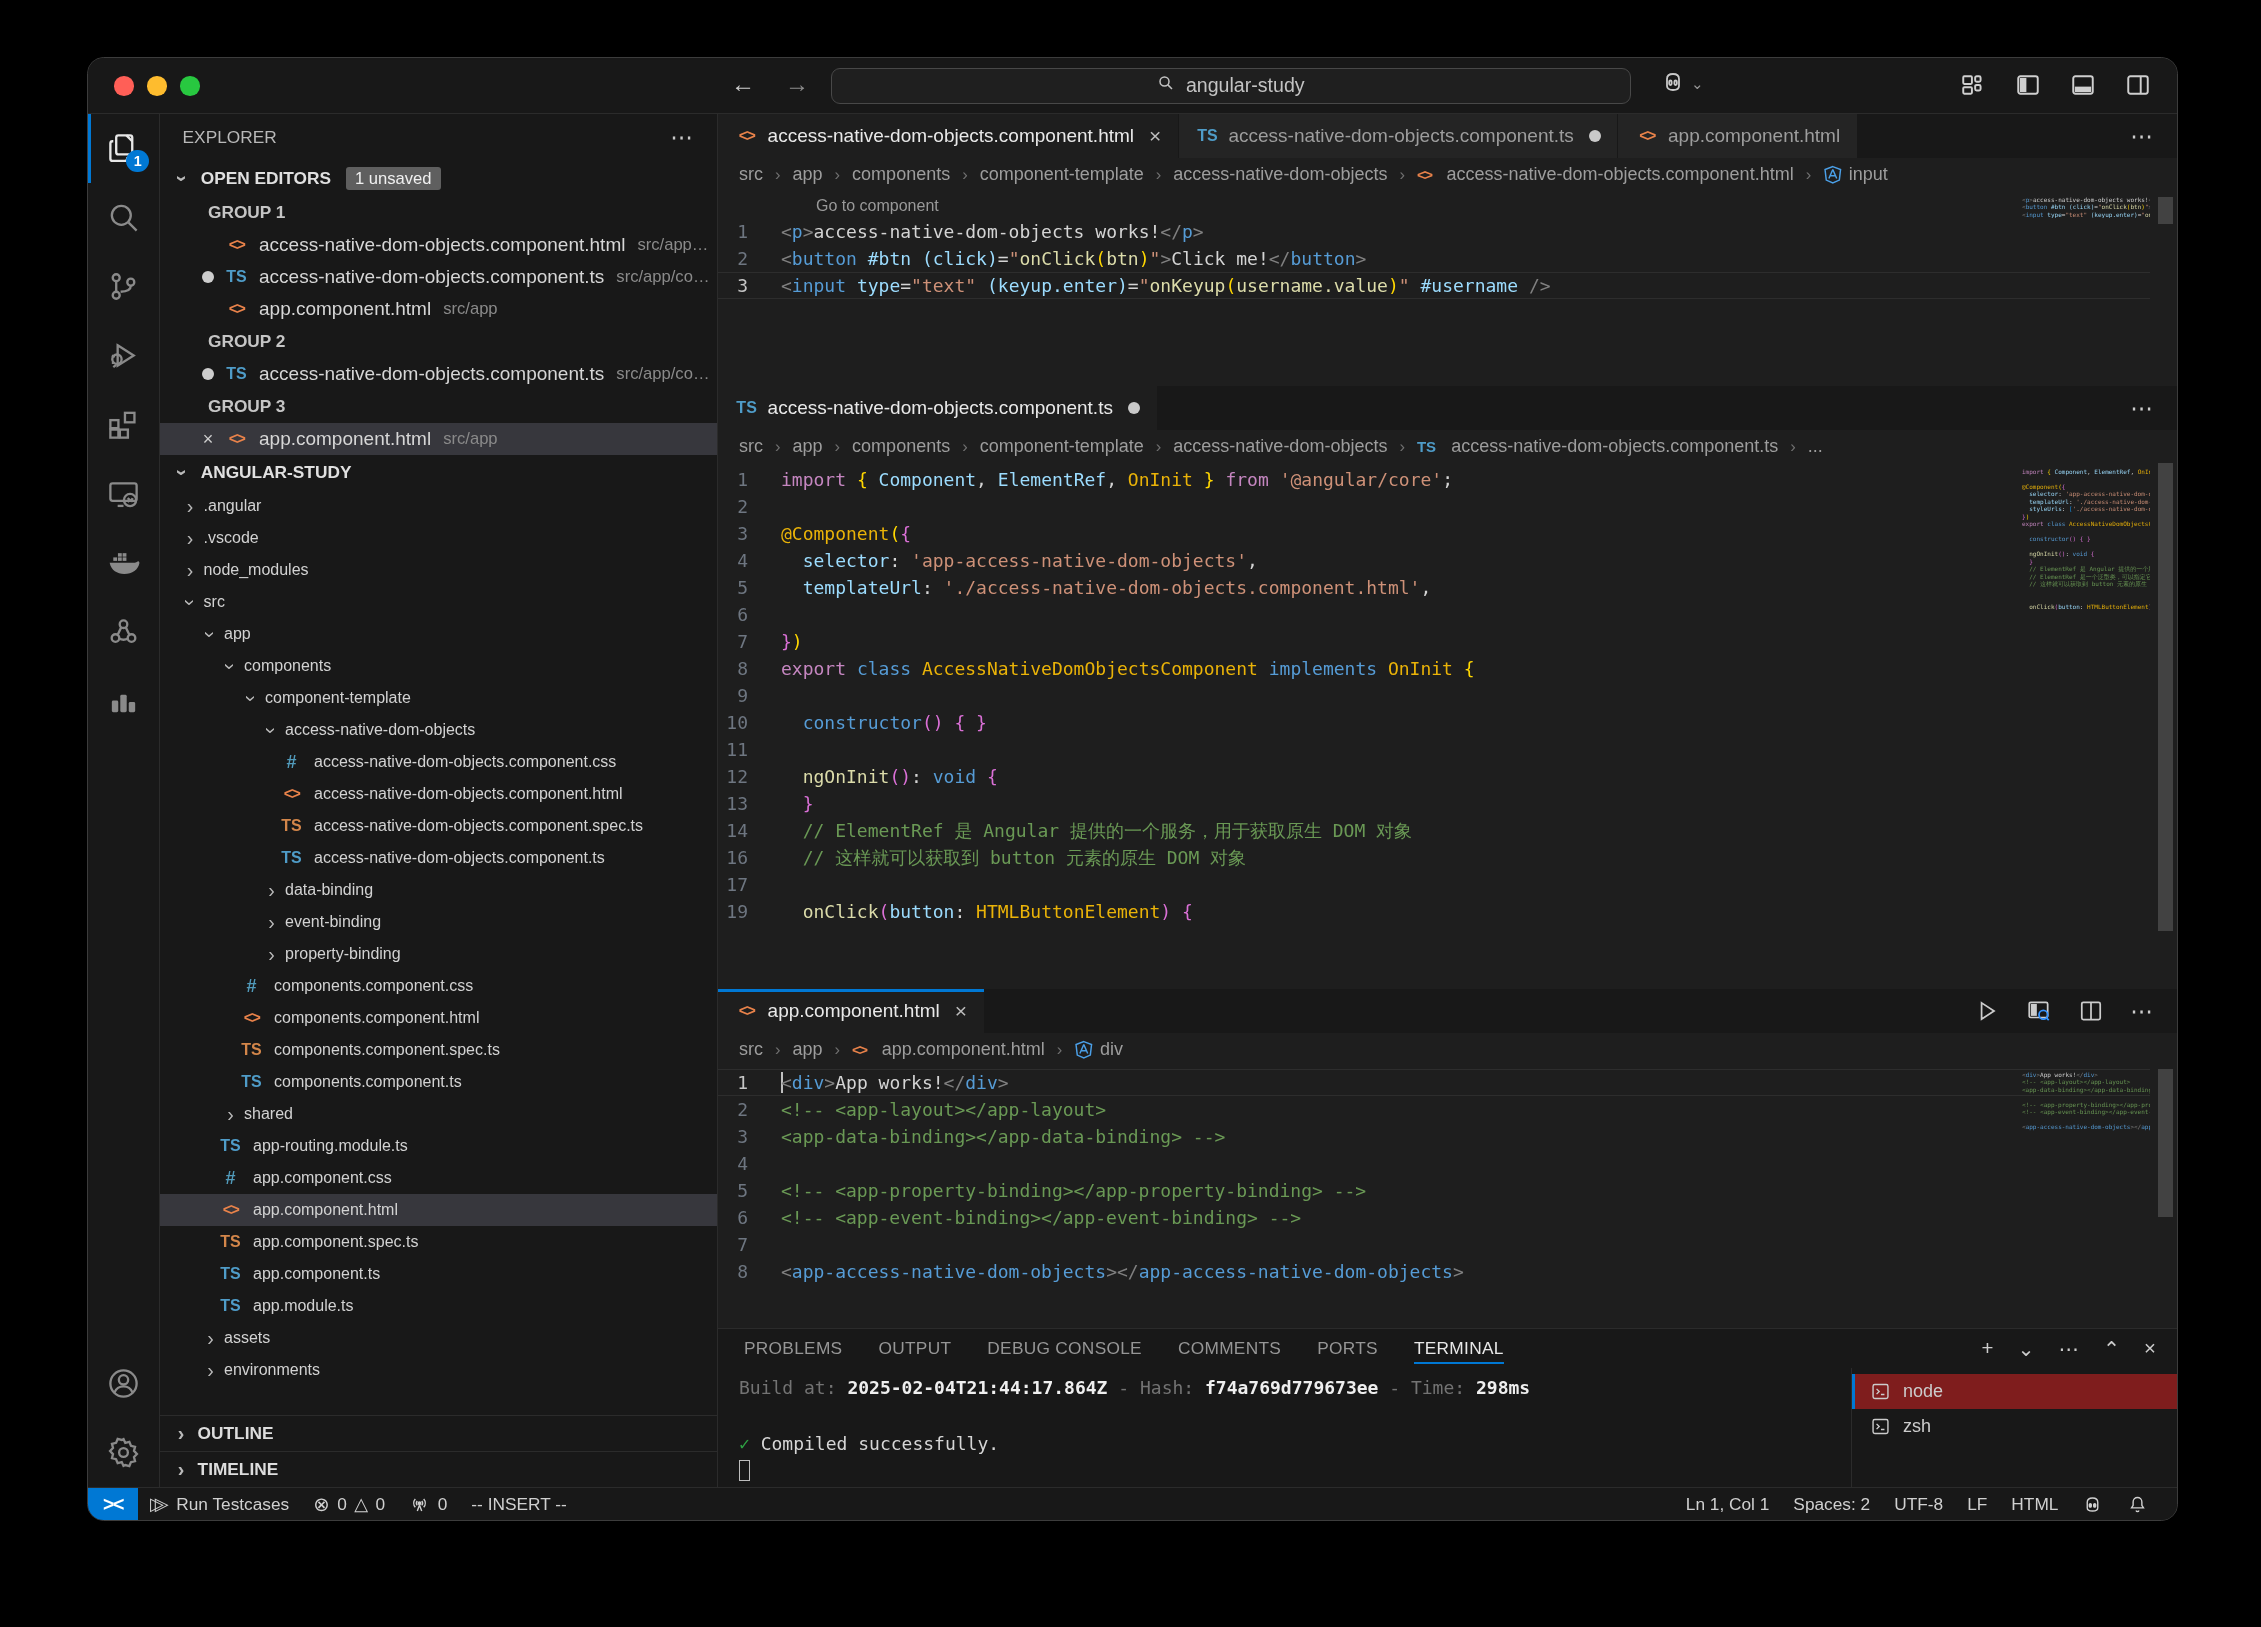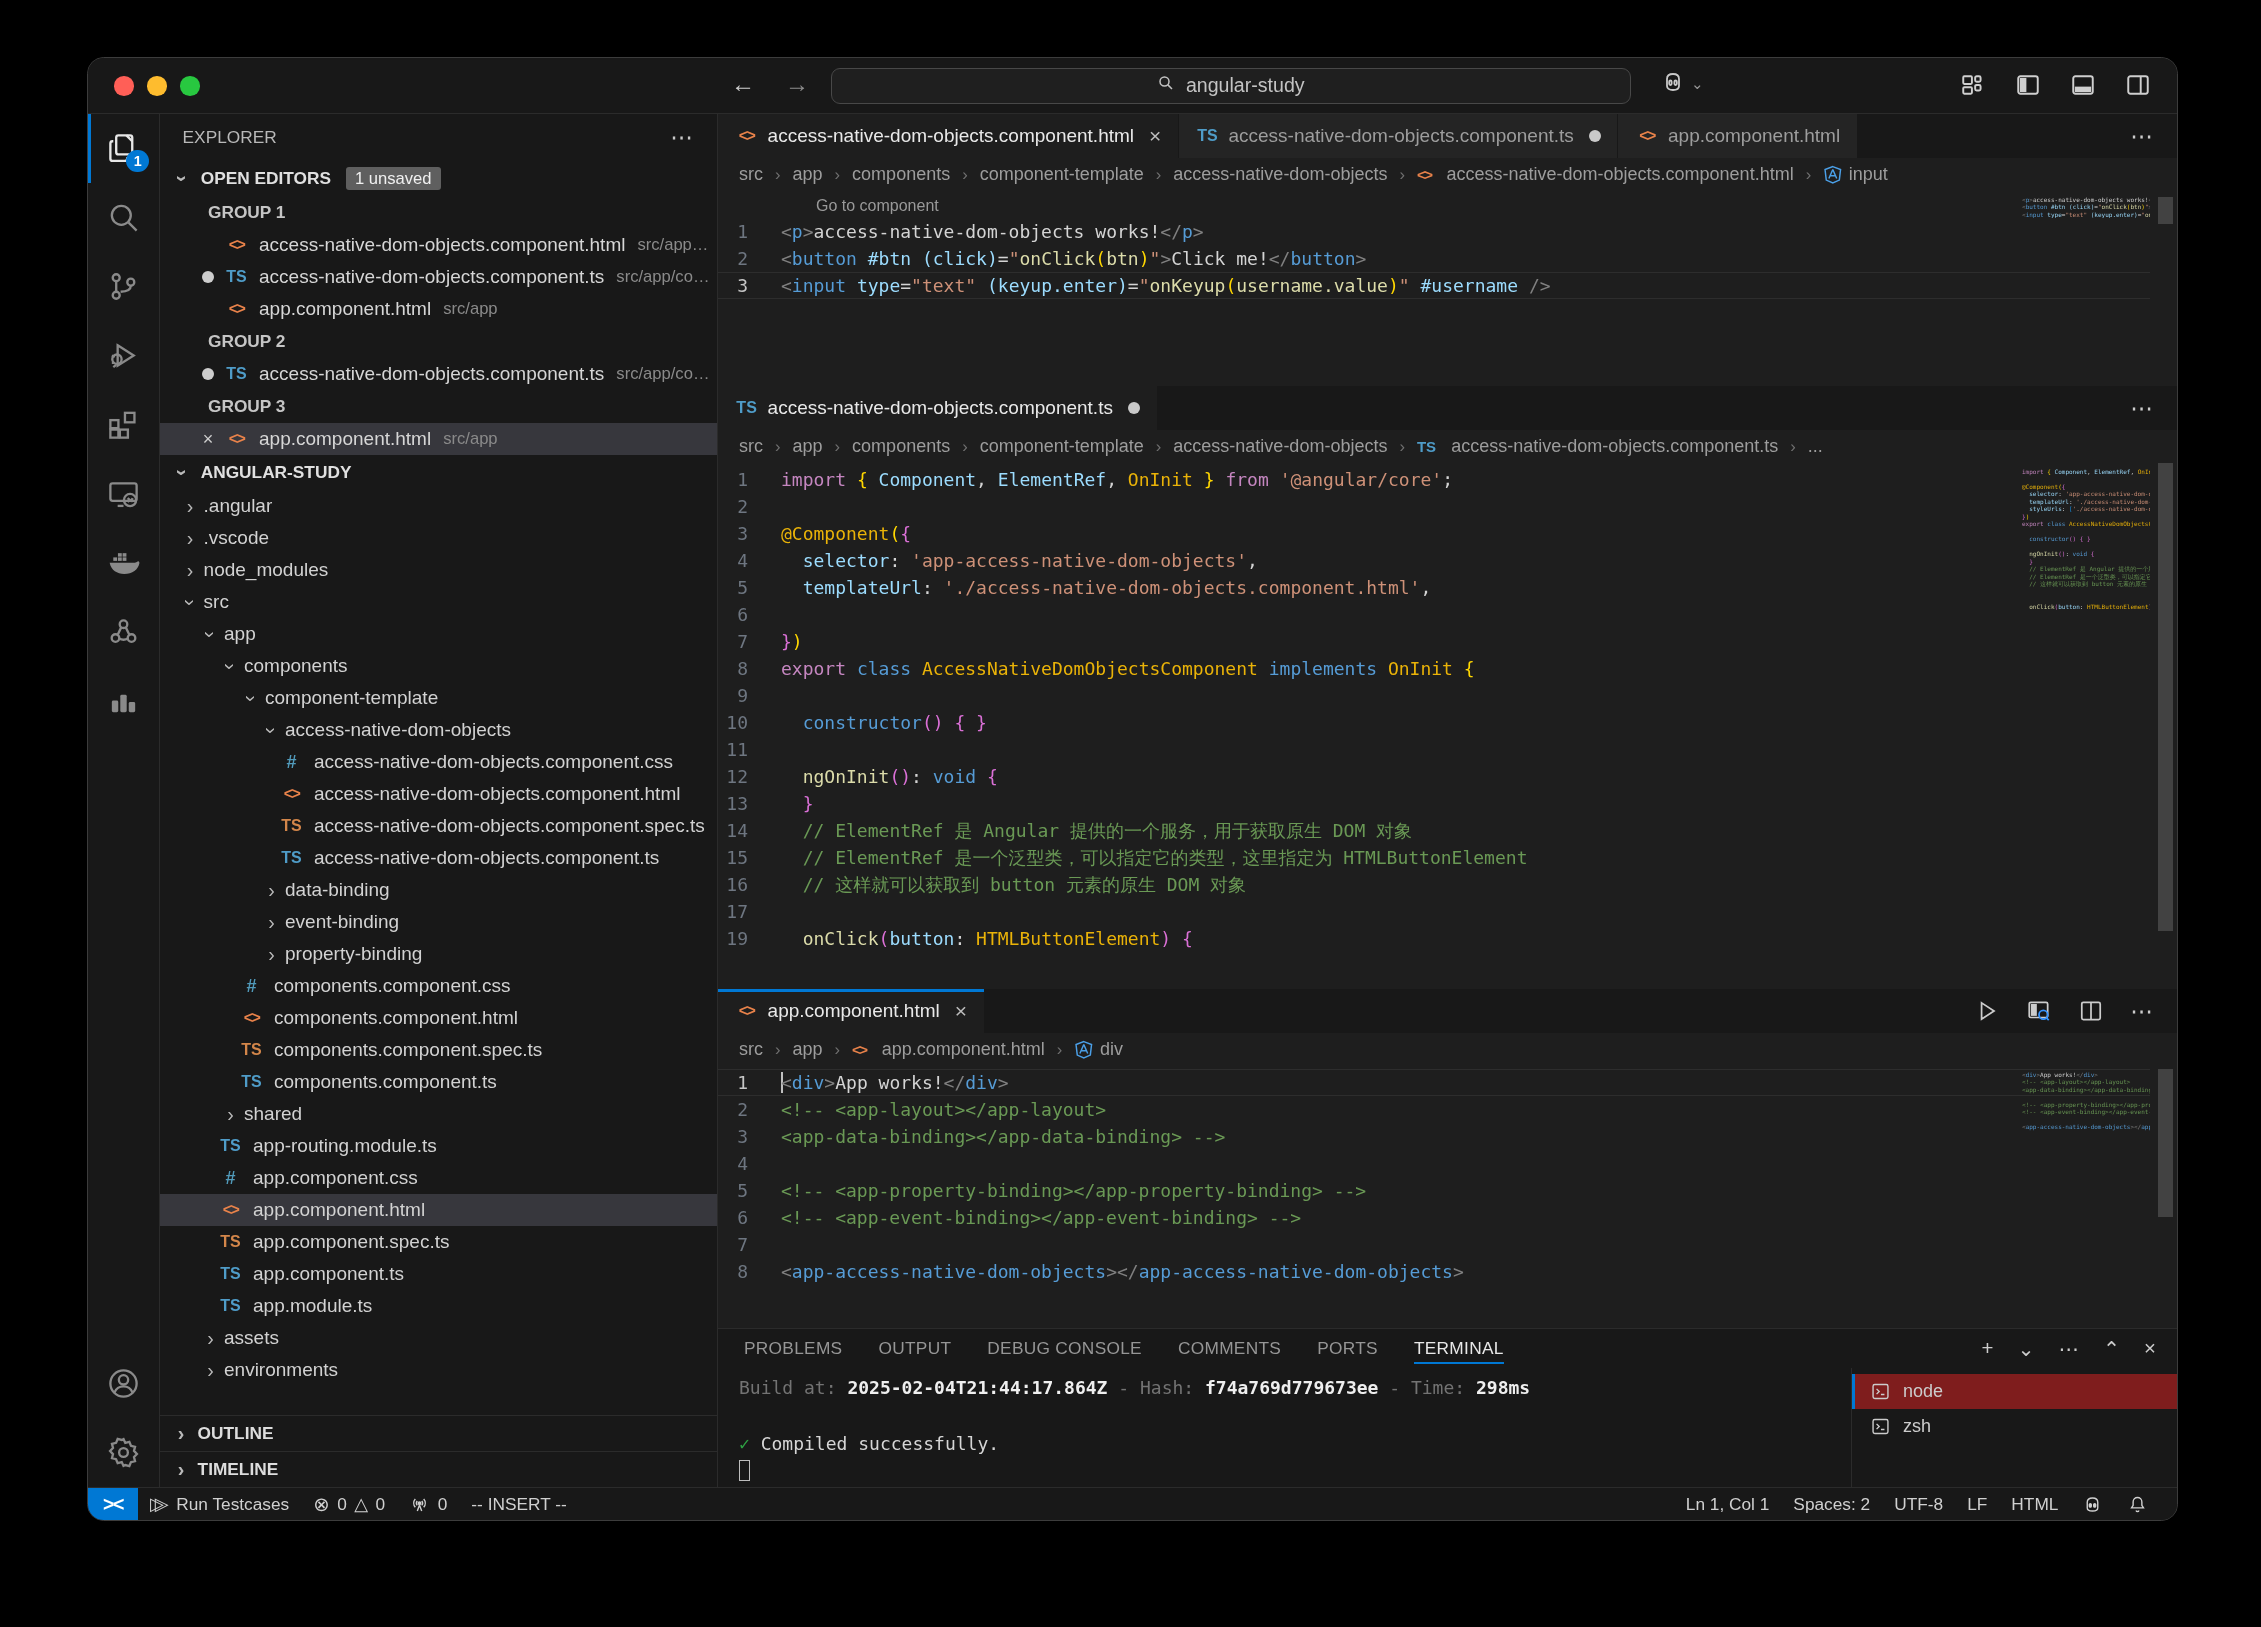--- a/index.html
+++ b/index.html
@@ -43,21 +43,21 @@
   .fi { width:27px; flex:0 0 auto; text-align:center; font-weight:700; font-size:16px; margin-right:9px; font-family:"Liberation Sans",sans-serif; }
   .fi.html { color:#e8824a; letter-spacing:-1.5px; }
   .fi.css  { color:#519aba; font-size:18px; }
   .fi.ts   { color:#4f9cc8; }
   .fi.ts2  { color:#d3864a; }
   .chev { width:27px; flex:0 0 auto; text-align:center; color:#b9b9b9; font-size:19.6px; }
   .chev.d { transform:rotate(90deg); }
   .tree { flex:1; overflow:hidden; }
   .tree-row { height:32px; display:flex; align-items:center; white-space:nowrap; overflow:hidden; }
   .tree-row.sel { background:#37373d; }
-  .tree-row .tname { font-size:19px; color:#d2d2d2; }
+  .tree-row .tname { font-size:16px; color:#d2d2d2; }
   .sb-section { height:36px; border-top:0.8px solid #2b2b2b; display:flex; align-items:center; gap:6px; padding-left:10.6px;
                 font-weight:700; font-size:17.3px; color:#dddddd; flex:0 0 auto; }
   
   .editorarea { flex:1; display:flex; flex-direction:column; min-width:0; background:#1e1e1e; }
   .egroup { display:flex; flex-direction:column; overflow:hidden; flex:0 0 auto; }
   .tabbar { height:44px; background:#181818; display:flex; align-items:stretch; flex:0 0 auto; }
   .tab { display:flex; align-items:center; gap:9px; padding:0 16.6px; font-size:19px; color:#9d9d9d; background:#242424;
          border-right:0.8px solid #181818; position:relative; white-space:nowrap; }
   .tab.active { background:#1e1e1e; color:#e9e9e9; }
   .tab.focused::after { content:""; position:absolute; left:0; right:0; top:0; height:3px; background:#0078d4; }
@@ -572,21 +572,20 @@
             <div class="cl"><span class="lnum">5</span><span><span class="tok-tx">  </span><span class="tok-attr">templateUrl</span><span class="tok-tx">: </span><span class="tok-str">'./access-native-dom-objects.component.html'</span><span class="tok-tx">,</span></span></div>
             <div class="cl"><span class="lnum">6</span></div>
             <div class="cl"><span class="lnum">7</span><span><span class="tok-b2">}</span><span class="tok-b1">)</span></span></div>
             <div class="cl"><span class="lnum">8</span><span><span class="tok-kw">export</span><span class="tok-tx"> </span><span class="tok-kwb">class</span><span class="tok-tx"> </span><span class="tok-type">AccessNativeDomObjectsComponent</span><span class="tok-tx"> </span><span class="tok-kwb">implements</span><span class="tok-tx"> </span><span class="tok-type">OnInit</span><span class="tok-tx"> </span><span class="tok-b1">{</span></span></div>
             <div class="cl"><span class="lnum">9</span><span></span></div>
             <div class="cl"><span class="lnum">10</span><span><span class="tok-tx">  </span><span class="tok-kwb">constructor</span><span class="tok-b2">()</span><span class="tok-tx"> </span><span class="tok-b2">{ }</span></span></div>
             <div class="cl"><span class="lnum">11</span><span></span></div>
             <div class="cl"><span class="lnum">12</span><span><span class="tok-tx">  </span><span class="tok-fn">ngOnInit</span><span class="tok-b2">()</span><span class="tok-tx">: </span><span class="tok-kwb">void</span><span class="tok-tx"> </span><span class="tok-b2">{</span></span></div>
             <div class="cl"><span class="lnum">13</span><span><span class="tok-tx">  </span><span class="tok-b2">}</span></span></div>
             <div class="cl"><span class="lnum">14</span><span><span class="tok-tx">  </span><span class="tok-cm">// ElementRef 是 Angular 提供的一个服务，用于获取原生 DOM 对象</span></span></div>
-            <div class="cl"><span class="lnum">15</span><span><span class="tok-tx">  </span><span class="tok-cm">// ElementRef 是一个泛型类，可以指定它的类型，这里指定为 HTMLButtonElement</span></span></div>
             <div class="cl"><span class="lnum">16</span><span><span class="tok-tx">  </span><span class="tok-cm">// 这样就可以获取到 button 元素的原生 DOM 对象</span></span></div>
             <div class="cl"><span class="lnum">17</span><span></span></div>
             <div class="cl"><span class="lnum">19</span><span><span class="tok-tx">  </span><span class="tok-fn">onClick</span><span class="tok-b2">(</span><span class="tok-attr">button</span><span class="tok-tx">: </span><span class="tok-type">HTMLButtonElement</span><span class="tok-b2">)</span><span class="tok-tx"> </span><span class="tok-b2">{</span></span></div>
             <div class="minimap"><div><span class="tok-kw">import</span><span class="tok-tx"> </span><span class="tok-b1">{</span><span class="tok-tx"> </span><span class="tok-attr">Component</span><span class="tok-tx">, </span><span class="tok-attr">ElementRef</span><span class="tok-tx">, </span><span class="tok-type">OnInit</span></div><div>&nbsp;</div><div><span class="tok-type">@Component</span><span class="tok-b1">(</span><span class="tok-b2">{</span></div><div><span class="tok-tx">  </span><span class="tok-attr">selector</span><span class="tok-tx">: </span><span class="tok-str">'app-access-native-dom-objects'</span></div><div><span class="tok-tx">  </span><span class="tok-attr">templateUrl</span><span class="tok-tx">: </span><span class="tok-str">'./access-native-dom-objects.component.html'</span></div><div><span class="tok-tx">  </span><span class="tok-attr">styleUrls</span><span class="tok-tx">: </span><span class="tok-b3">[</span><span class="tok-str">'./access-native-dom-objects.component.css'</span></div><div><span class="tok-b2">}</span><span class="tok-b1">)</span></div><div><span class="tok-kw">export</span><span class="tok-tx"> </span><span class="tok-kwb">class</span><span class="tok-tx"> </span><span class="tok-type">AccessNativeDomObjectsComponent</span></div><div>&nbsp;</div><div><span class="tok-tx">  </span><span class="tok-kwb">constructor</span><span class="tok-b2">()</span><span class="tok-tx"> </span><span class="tok-b2">{ }</span></div><div>&nbsp;</div><div><span class="tok-tx">  </span><span class="tok-fn">ngOnInit</span><span class="tok-b2">()</span><span class="tok-tx">: </span><span class="tok-kwb">void</span><span class="tok-tx"> </span><span class="tok-b2">{</span></div><div><span class="tok-tx">  </span><span class="tok-b2">}</span></div><div><span class="tok-tx">  </span><span class="tok-cm">// ElementRef 是 Angular 提供的一个服务，用于获取原生 DOM 对象</span></div><div><span class="tok-tx">  </span><span class="tok-cm">// ElementRef 是一个泛型类，可以指定它的类型，这里指定为 HTMLButtonElement</span></div><div><span class="tok-tx">  </span><span class="tok-cm">// 这样就可以获取到 button 元素的原生 DOM 对象</span></div><div>&nbsp;</div><div>&nbsp;</div><div><span class="tok-tx">  </span><span class="tok-fn">onClick</span><span class="tok-b2">(</span><span class="tok-attr">button</span><span class="tok-tx">: </span><span class="tok-type">HTMLButtonElement</span><span class="tok-b2">)</span></div></div>
             <div class="vsb" style="top: 0px; height: 468px;"></div>
           </div>
         </div>
         <div class="egroup" style="height: 339px;">
           <div class="tabbar">
             <div class="tab active focused">

